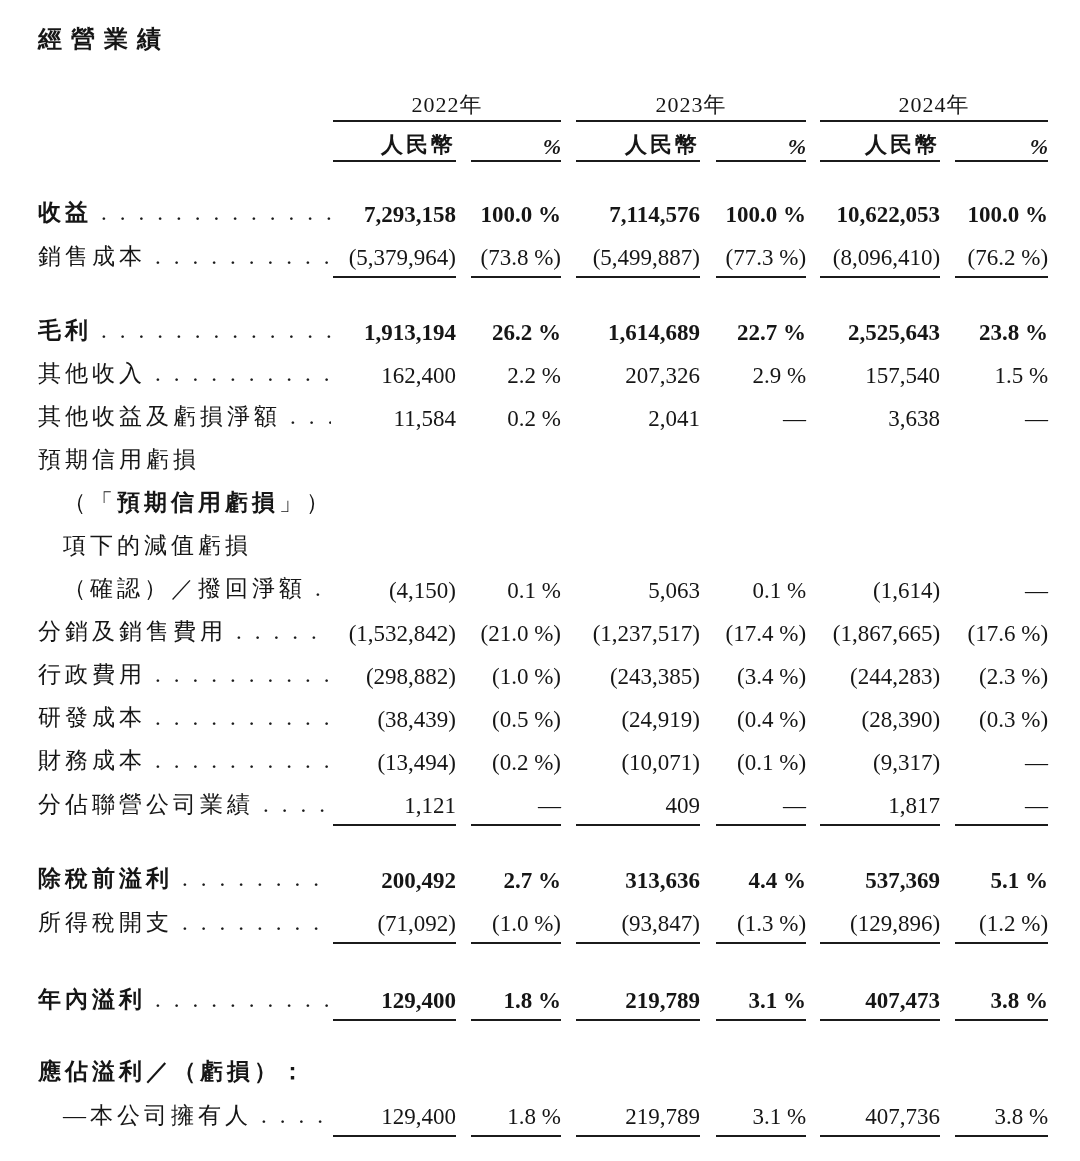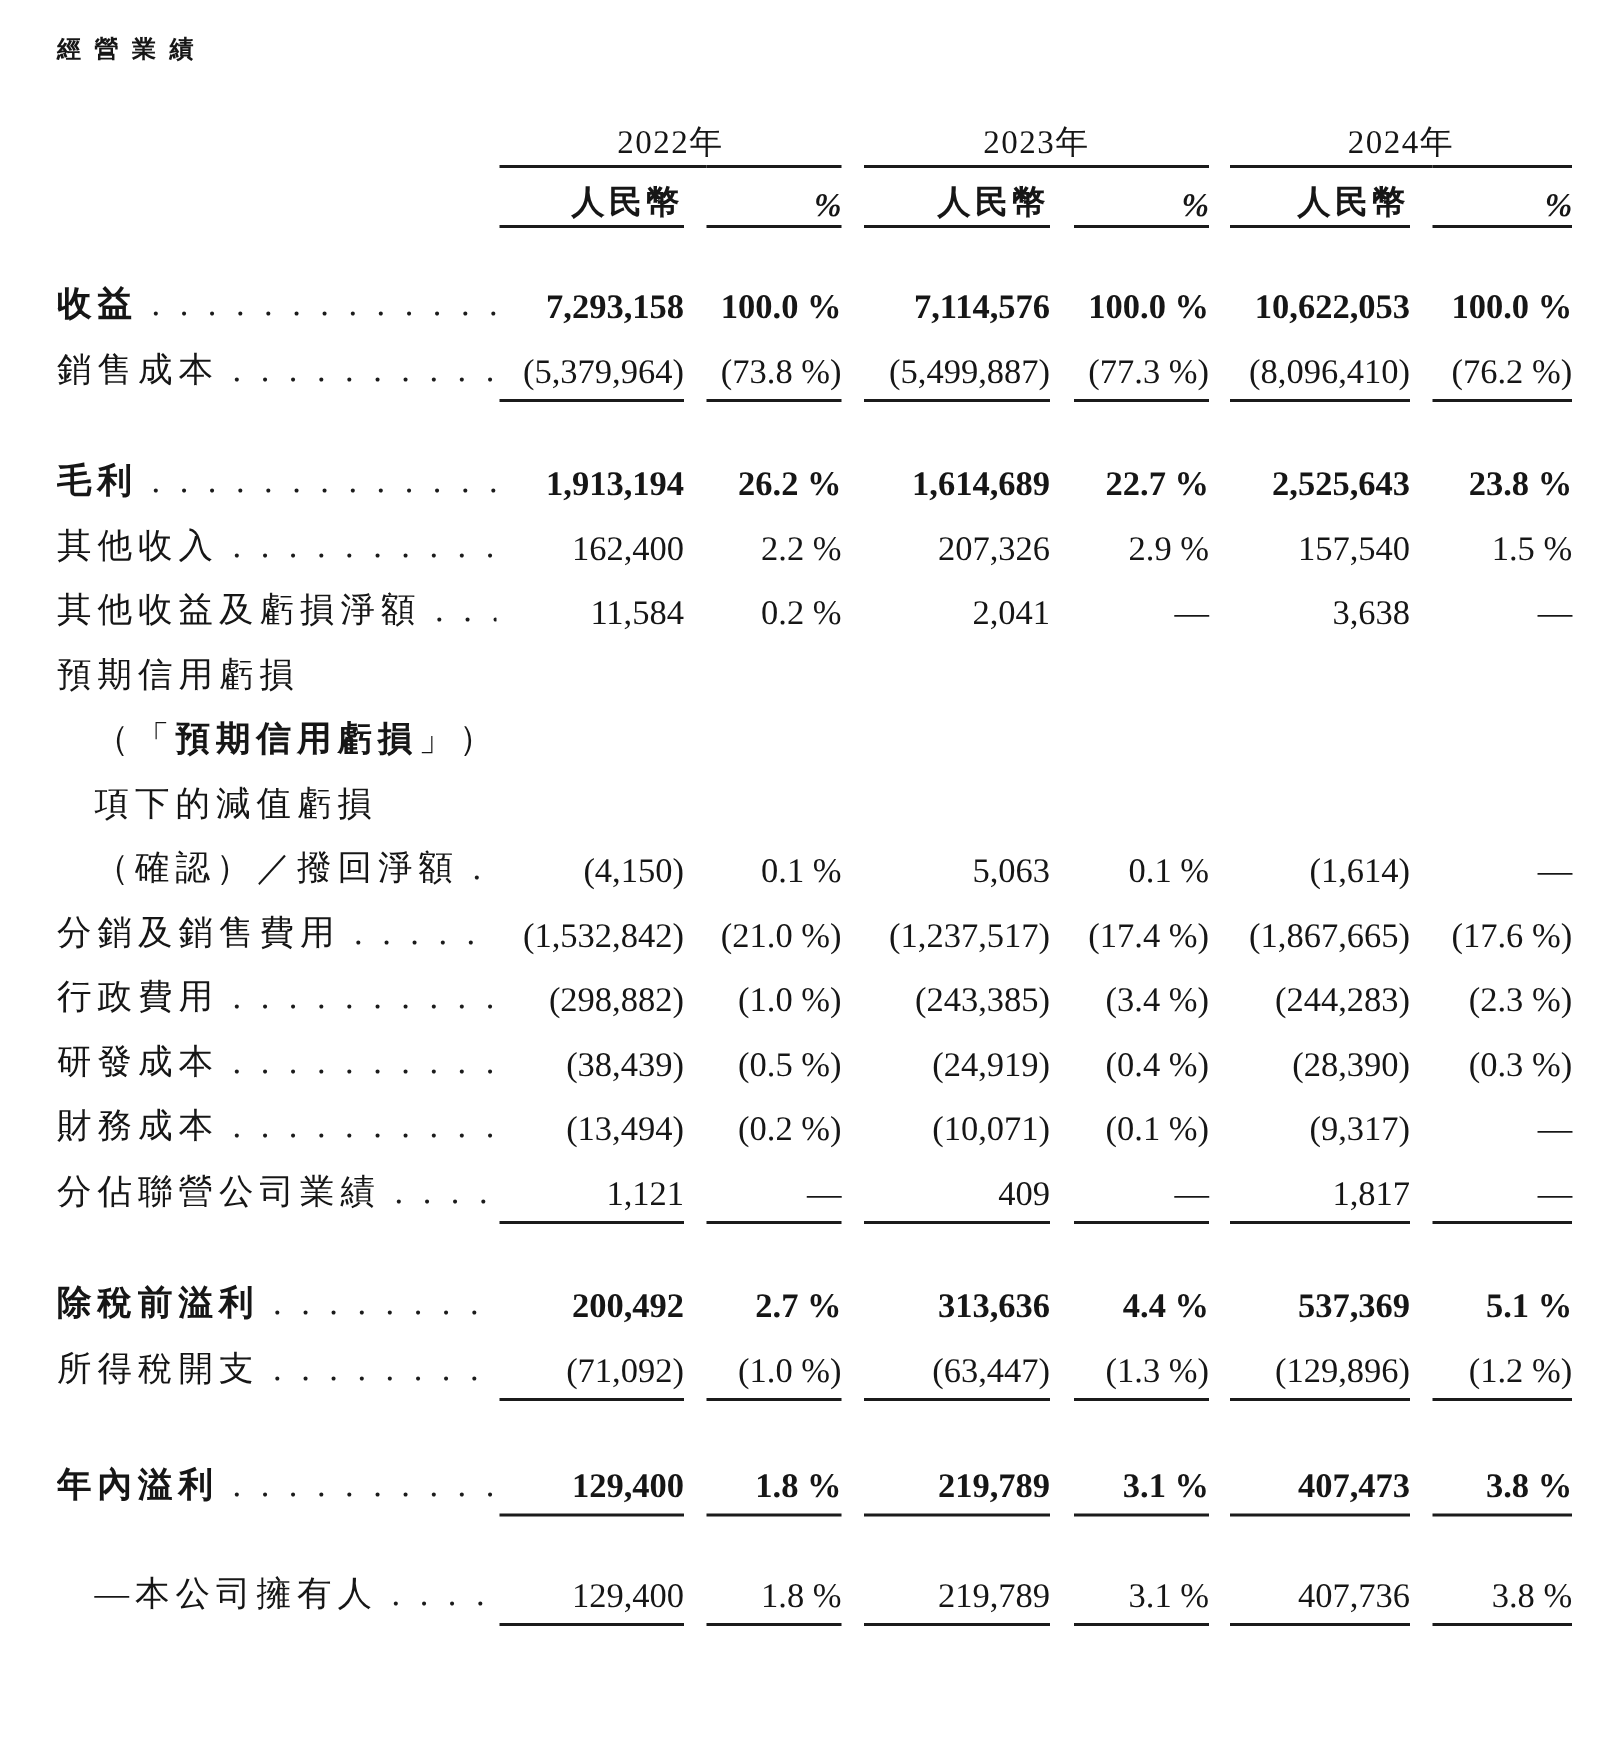--- a/index.html
+++ b/index.html
@@ -4,21 +4,21 @@
 <style>
   html,body{margin:0;padding:0;background:#ffffff;}
   body{
     width:1080px;height:1161px;overflow:hidden;
     font-family:"Liberation Serif","DejaVu Serif",serif;
     color:#161616;
     -webkit-font-smoothing:antialiased;
   }
   .page{padding:24px 30px 0 38px;}
   .title{
-    font-size:16px;font-weight:bold;letter-spacing:9px;
+    font-size:24px;font-weight:bold;letter-spacing:9px;
     margin:0;line-height:1.25;
     font-family:"Liberation Sans","DejaVu Sans",sans-serif;
   }
   table.fin{
     border-collapse:collapse;table-layout:fixed;width:1010px;margin-top:32px;
   }
   table.fin td{padding:0;vertical-align:bottom;}
   
   td.yr{
     text-align:center;font-weight:normal;font-size:22px;letter-spacing:1px;
@@ -390,21 +390,21 @@
           <td class="lbl-cell">
             <div class="lblflex">
               <span class="lbl">所得稅開支</span>
               <span class="dots">..........................</span>
             </div>
           </td>
           <td class="val ul">(71,092)</td>
           <td></td>
           <td class="val ul">(1.0 %)</td>
           <td></td>
-          <td class="val ul">(63,447)</td>
+          <td class="val ul">(93,847)</td>
           <td></td>
           <td class="val ul">(1.3 %)</td>
           <td></td>
           <td class="val ul">(129,896)</td>
           <td></td>
           <td class="val ul">(1.2 %)</td>
         </tr>
         <tr>
           <td colspan="12" style="height: 32px;"></td>
         </tr>
@@ -422,20 +422,38 @@
           <td class="val b ul">219,789</td>
           <td></td>
           <td class="val b ul">3.1 %</td>
           <td></td>
           <td class="val b ul">407,473</td>
           <td></td>
           <td class="val b ul">3.8 %</td>
         </tr>
         <tr>
           <td colspan="12" style="height: 28px;"></td>
+        </tr>
+        <tr class="r">
+          <td class="lbl-cell b">
+            <div class="lblflex">
+              <span class="lbl">應佔溢利／（虧損）：</span>
+            </div>
+          </td>
+          <td class="val b"></td>
+          <td></td>
+          <td class="val b"></td>
+          <td></td>
+          <td class="val b"></td>
+          <td></td>
+          <td class="val b"></td>
+          <td></td>
+          <td class="val b"></td>
+          <td></td>
+          <td class="val b"></td>
         </tr>
         <tr class="r">
           <td class="lbl-cell ind">
             <div class="lblflex">
               <span class="lbl">—本公司擁有人</span>
               <span class="dots">..........................</span>
             </div>
           </td>
           <td class="val ul">129,400</td>
           <td></td>

